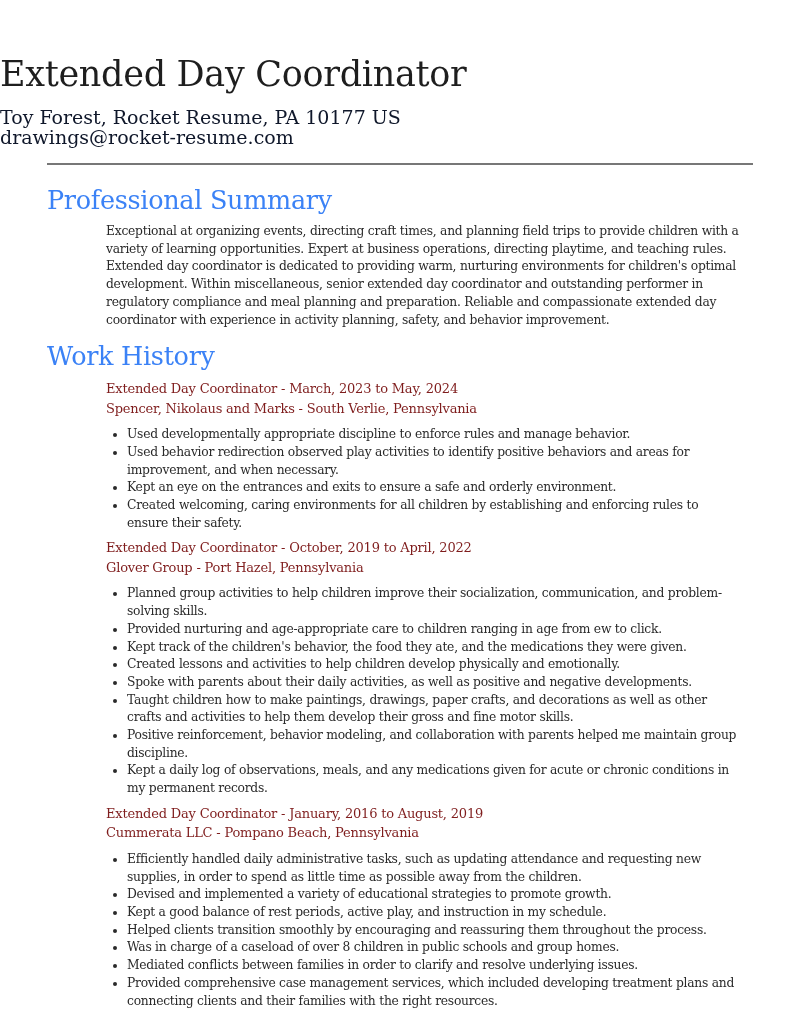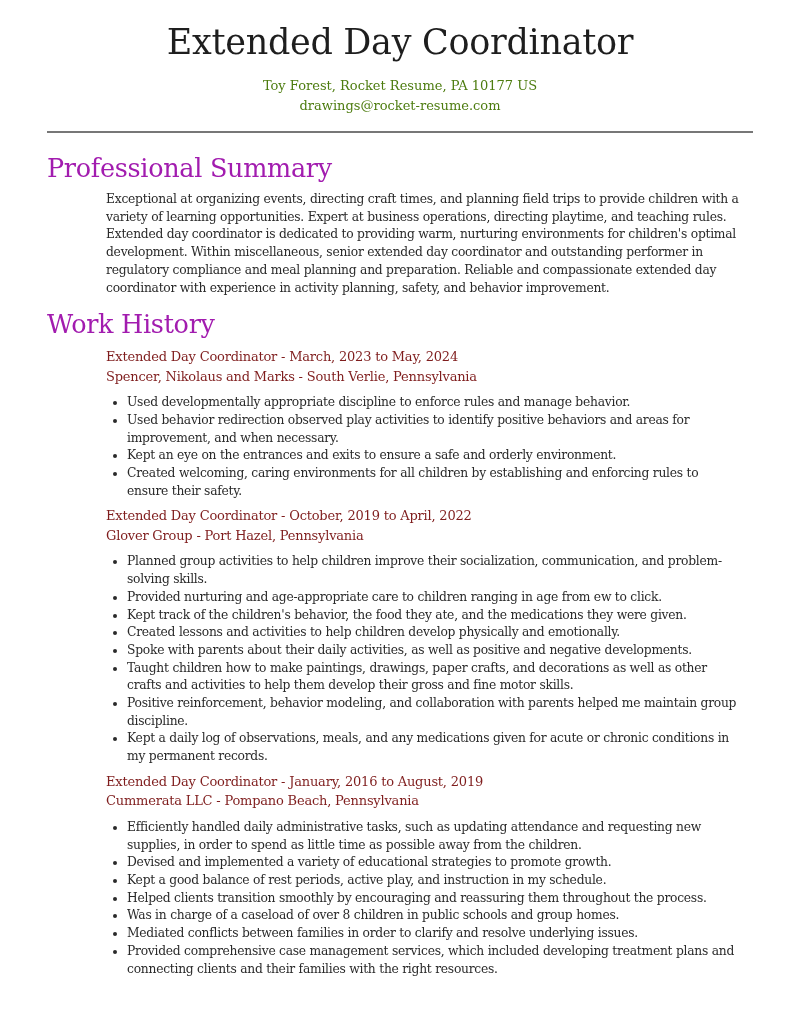--- a/index.html
+++ b/index.html
@@ -2,30 +2,30 @@
 <html><head>
 <meta charset="utf-8">
 <style>
   html, body { margin: 0; padding: 0; background: #ffffff; }
   body {
     width: 800px; height: 1035px; overflow: hidden;
     font-family: "DejaVu Serif", "Liberation Serif", serif;
     color: #222222;
   }
   .page { position: relative; width: 800px; }
-  .header { text-align: center; padding-top: 20px; }
+  .header { padding-top: 52px; }
   .name {
     font-size: 35px; font-weight: normal; color: #1e1e1e;
     margin: 0; line-height: 44px; letter-spacing: -0.3px;
   }
-  .contact { margin-top: 12px; font-size: 13px; line-height: 19.5px; color: #4d7c0f; }
+  .contact { margin-top: 12px; font-size: 19px; line-height: 19.5px; color: #0f172a; }
   .divider { margin: 16px 47px 0 47px; height: 0; border-top: 2px solid #777777; }
   .section-title {
     font-size: 25.5px; font-weight: normal; margin: 0;
-    padding-left: 47px; color: #a21caf; letter-spacing: -0.3px;
+    padding-left: 47px; color: #3b82f6; letter-spacing: -0.3px;
   }
   .summary-title { margin-top: 18px; line-height: 34px; }
   .summary-text {
     margin: 6px 48px 0 106px;
     font-size: 12.3px; line-height: 17.7px; color: #2a2a2a;
     letter-spacing: -0.25px;
   }
   .work-title { margin-top: 10px; line-height: 34px; }
   .job { margin-left: 106px; margin-right: 48px; }
   .job-line { font-size: 13px; line-height: 19.5px; color: #7f1d1d; letter-spacing: -0.2px; }

